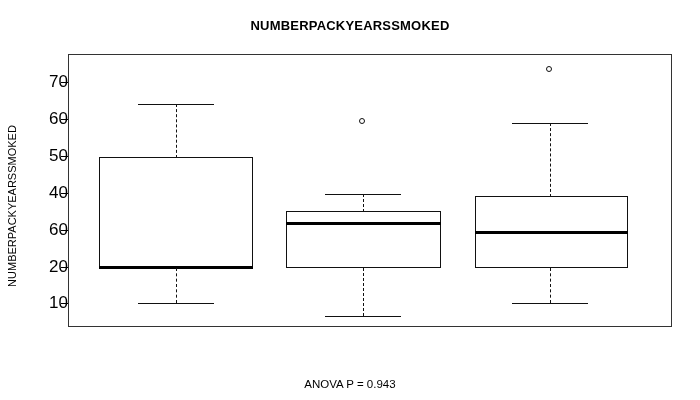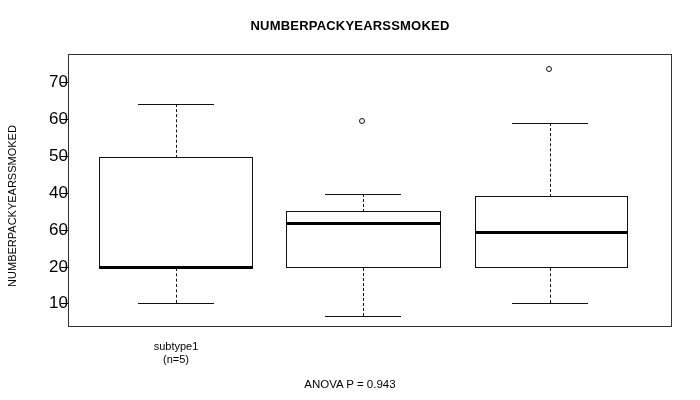--- a/index.html
+++ b/index.html
@@ -176,24 +176,20 @@
       <div class="bx-cap" style="left:512px; top:123px; width:76px;"></div>
       <div class="bx-whisker-line" style="left:550px; top:123px; height:74px;"></div>
       <div class="bx-box" style="left:475px; top:196px; width:153px; height:72px;"></div>
       <div class="bx-median" style="left:475px; top:231px; width:153px;"></div>
       <div class="bx-whisker-line" style="left:550px; top:268px; height:35px;"></div>
       <div class="bx-cap" style="left:512px; top:303px; width:76px;"></div>
     </div>
 
   </div>
 
-  <div class="x-label" style="left:116px; top:340px; width:120px;">
-    <span class="ln1">subtype1</span>
-    <span class="ln2">(n=5)</span>
-  </div>
 
 
   <div class="x-label" style="left:490px; top:340px; width:120px;">
   </div>
 
   <div class="footer-note">ANOVA P = 0.943</div>
 
 </div>
 
 </body></html>

